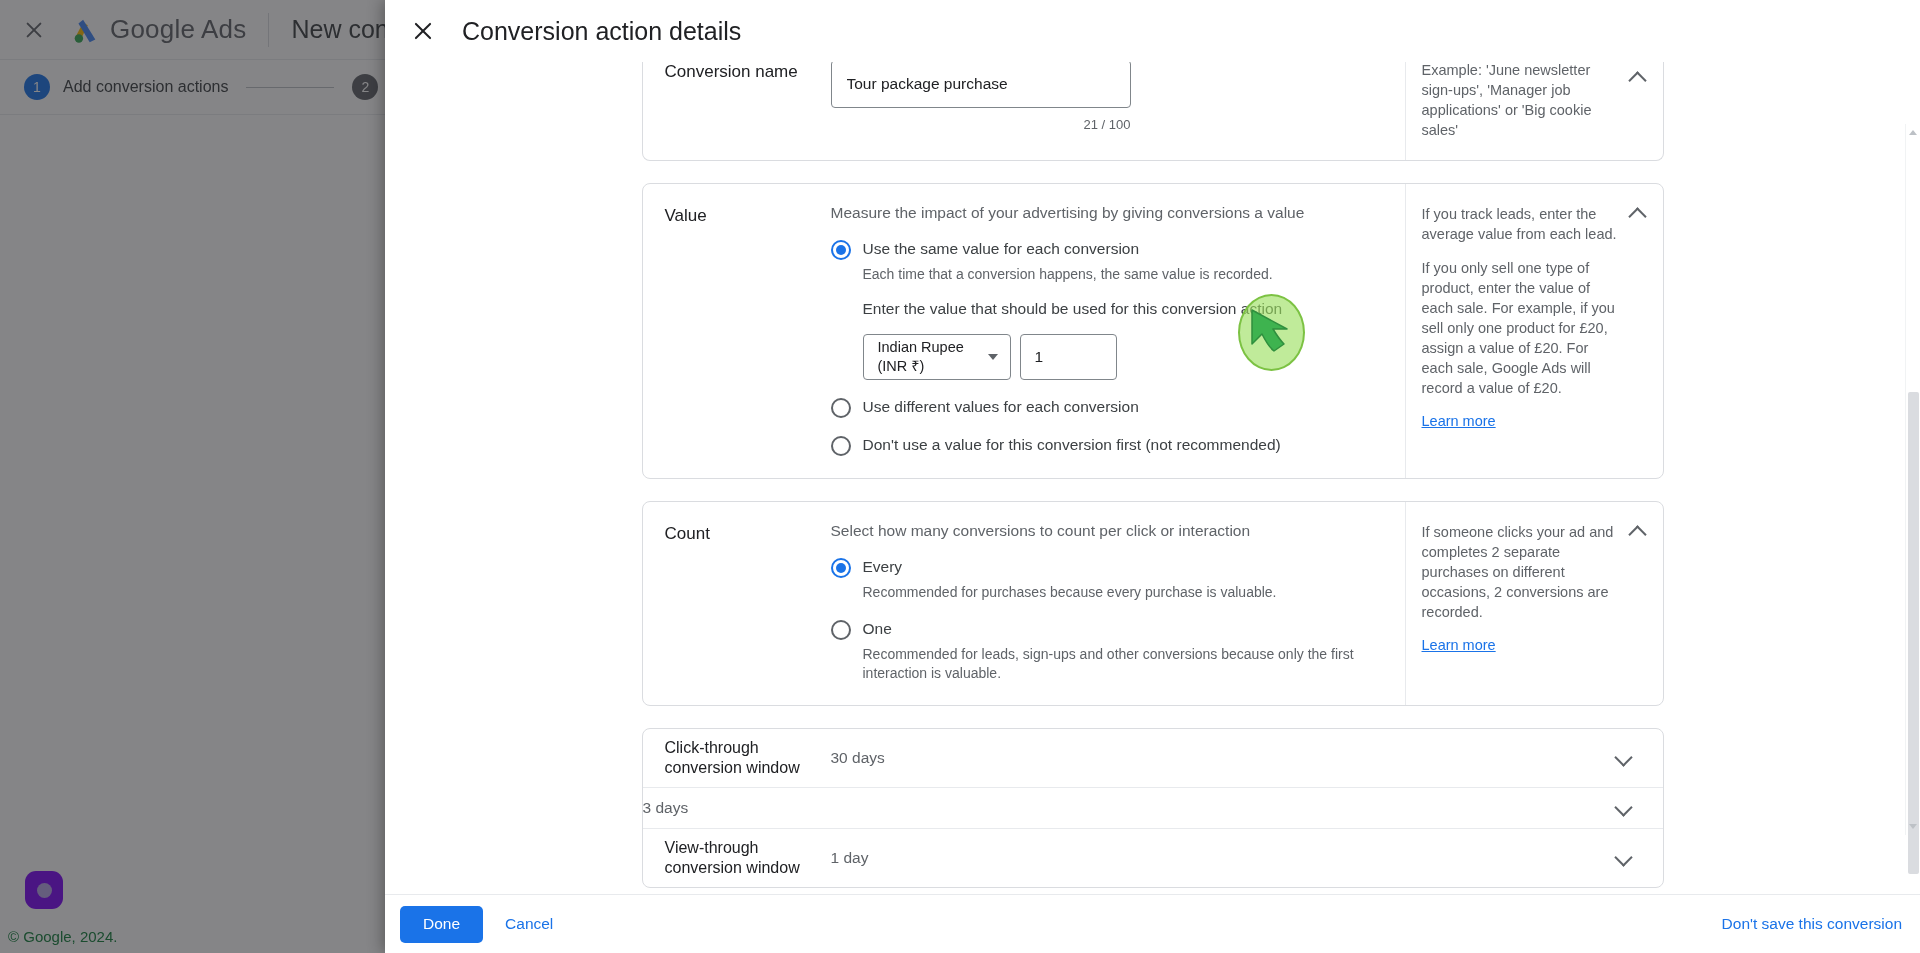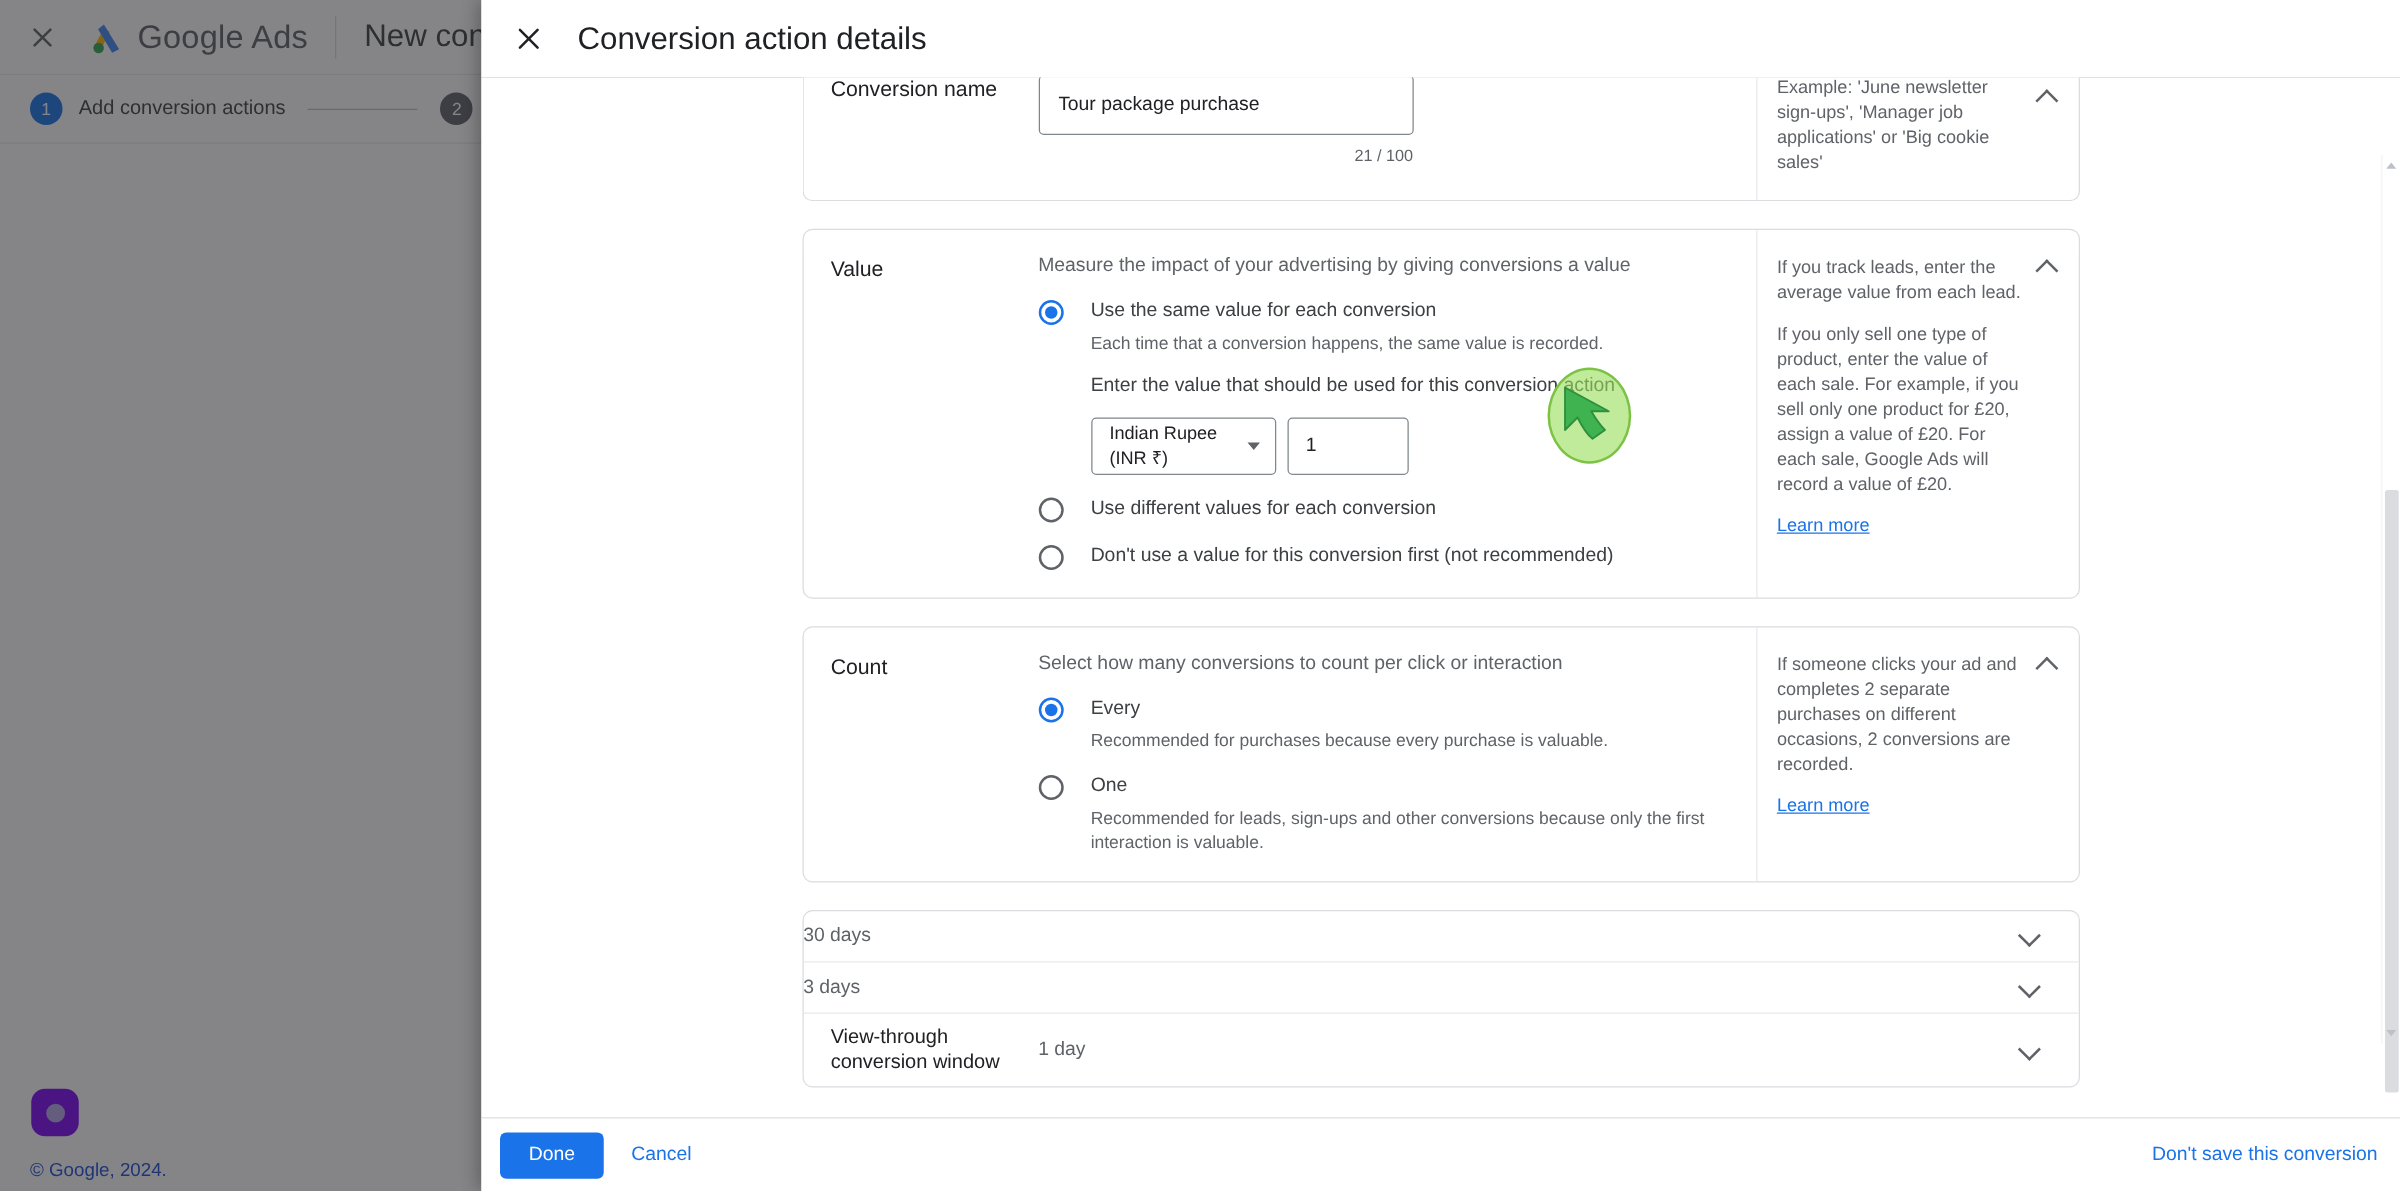--- a/index.html
+++ b/index.html
@@ -59,22 +59,22 @@
   .step-num.active   { background: #1a73e8; }
   .step-num.inactive { background: #5f6368; }
   .step-label { margin-left: 13px; font-size: 16px; color: #3c4043; }
   .step-line { width: 88px; height: 1px; background: #bdc1c6; margin: 0 18px; }
   #step1 { margin-left: 24px; }
 
   #bg-footer {
     position: absolute; left: 0; bottom: 0; width: 1920px; height: 60px;
   }
   #bg-copyright {
-    position: absolute; left: 24px; bottom: 8px;
-    font-size: 15px; color: #1d4ed8; white-space: nowrap;
+    position: absolute; left: 8px; bottom: 8px;
+    font-size: 15px; color: #15803d; white-space: nowrap;
   }
   #bg-fab {
     position: absolute; left: 25px; bottom: 44px;
     width: 38px; height: 38px; border-radius: 11px;
     background: #7c07f7; display: flex; align-items: center; justify-content: center;
     cursor: pointer;
   }
   #bg-fab-dot {
     width: 15px; height: 15px; border-radius: 50%; background: #b9a7e8;
   }
@@ -183,21 +183,21 @@
   .radio {
     width: 20px; height: 20px; border-radius: 50%;
     border: 2px solid #5f6368; flex: none; margin-top: 1px;
     position: relative; cursor: pointer; background: #fff;
   }
   .radio.checked { border-color: #1a73e8; }
   .radio.checked::after {
     content: ""; position: absolute; left: 3px; top: 3px;
     width: 10px; height: 10px; border-radius: 50%; background: #1a73e8;
   }
-  .radio-body { margin-left: 22px; }
+  .radio-body { margin-left: 12px; }
   .radio-label { font-size: 15.5px; color: #3c4043; line-height: 20px; }
   .radio-sub {
     font-size: 14px; color: #5f6368; line-height: 19px; margin-top: 6px;
     max-width: 660px;
   }
   .radio-extra {
     font-size: 15.5px; color: #3c4043; margin-top: 16px;
   }
 
   .value-inputs { display: flex; margin-top: 16px; }
@@ -438,20 +438,21 @@
           <div class="collapse-chevron"></div>
           <div class="help-text">
             <p>If someone clicks your ad and completes 2 separate purchases on different occasions, 2 conversions are recorded.</p>
           </div>
           <span class="learn-more">Learn more</span>
         </div>
       </div>
 
       <div id="collapsed-list">
         <div class="crow">
+          <div class="crow-label">Click-through conversion window</div>
           <div class="crow-value">
             <span>30 days</span>
           </div>
           <div class="crow-chevron"></div>
         </div>
         <div class="crow">
           <div class="crow-value">
             <span>3 days</span>
           </div>
           <div class="crow-chevron"></div>

